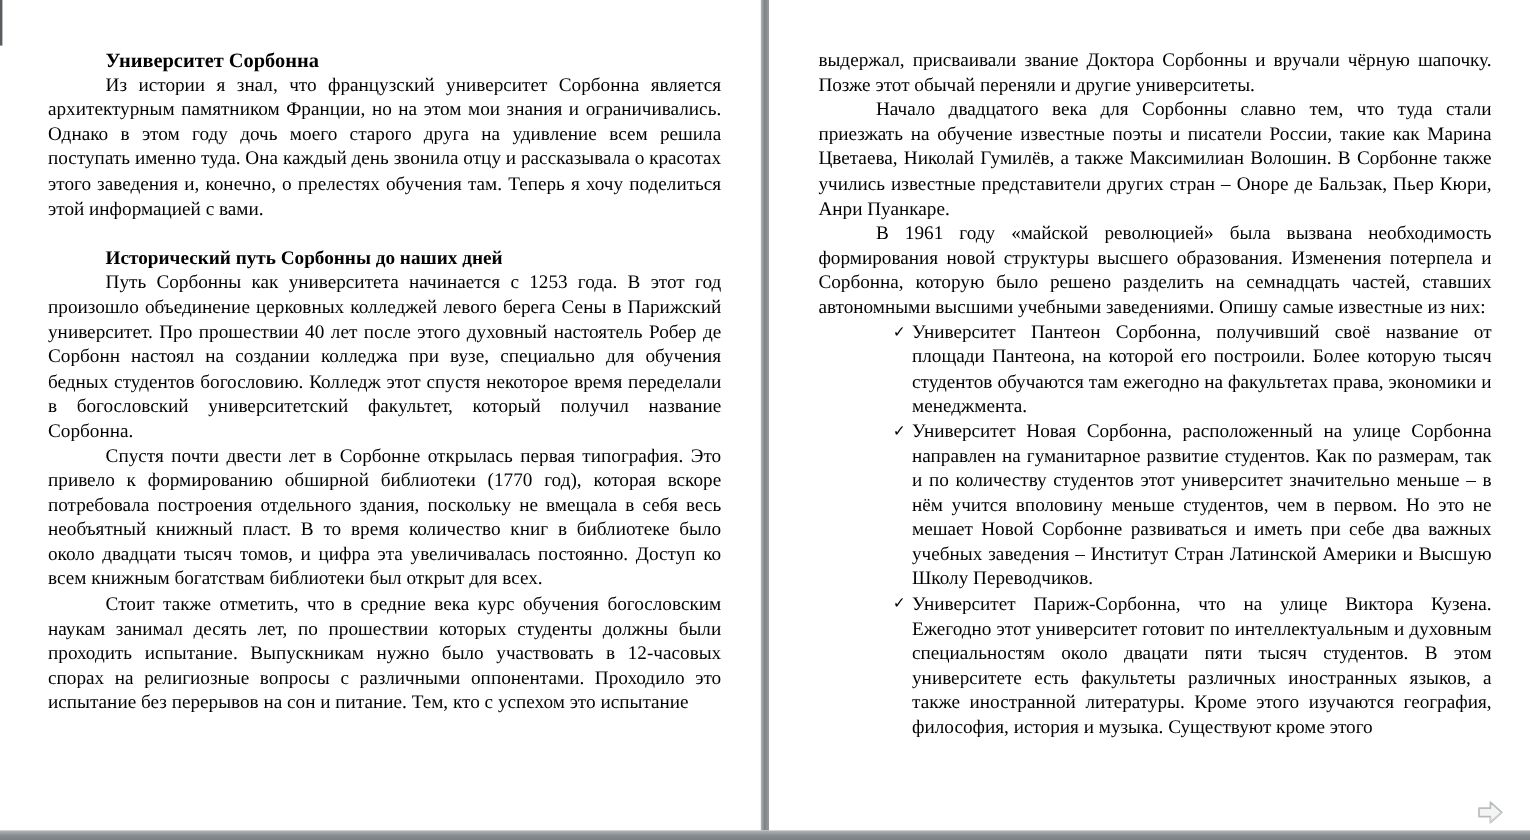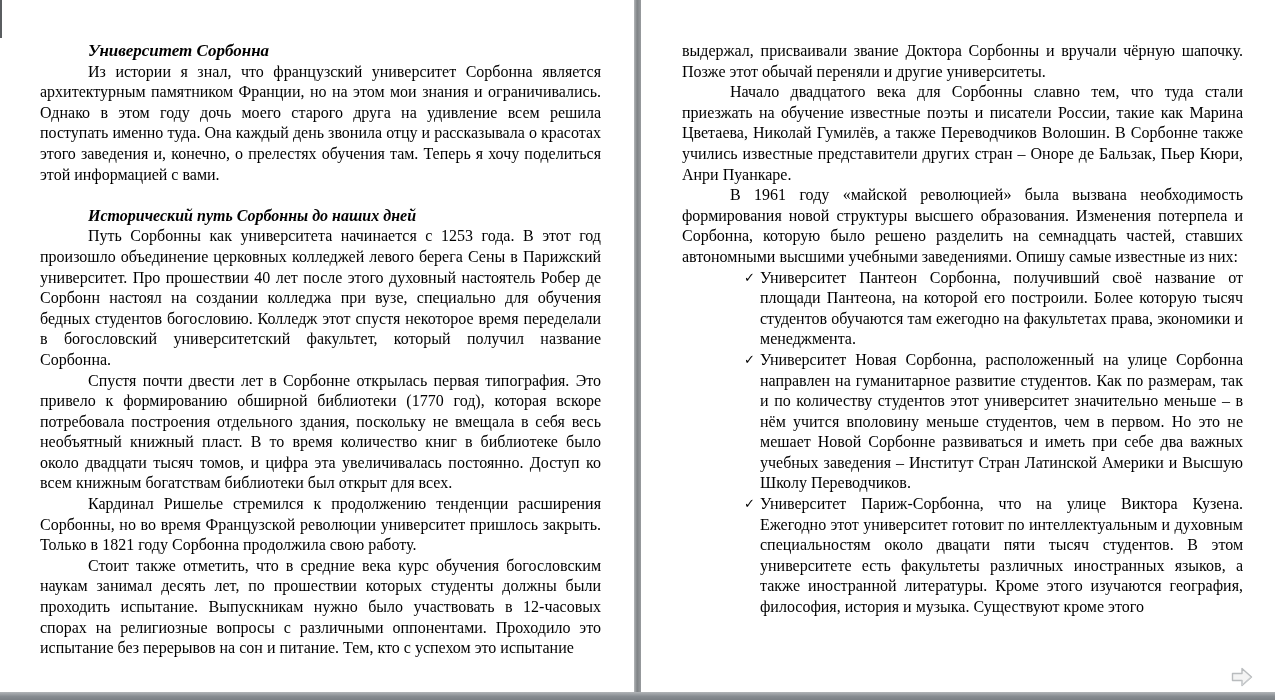--- a/index.html
+++ b/index.html
@@ -64,28 +64,26 @@
     width: 2px;
     height: 38px;
     background: #5a5d60;
   }
 
   h1, h2, p { margin: 0; padding: 0; }
   h1 {
     font-size: 17px;
     font-weight: bold;
     text-indent: 48px;
-    font-style: italic;
   }
   h2 {
     font-size: 16px;
     font-weight: bold;
     text-indent: 48px;
     margin-top: 20.6px;
-    font-style: italic;
   }
   p {
     text-align: justify;
   }
   p.indent { text-indent: 48px; }
 
   .list { margin-top: 0; }
   .list-item {
     position: relative;
     margin-left: 62px;
@@ -116,31 +114,30 @@
 
 <div class="spread">
 
   <section class="page page-left">
     <div class="text-col">
       <h1>Университет Сорбонна</h1>
       <p class="indent">Из истории я знал, что французский университет Сорбонна является архитектурным памятником Франции, но на этом мои знания и ограничивались. Однако в этом году дочь моего старого друга на удивление всем решила поступать именно туда. Она каждый день звонила отцу и рассказывала о красотах этого заведения и, конечно, о прелестях обучения там. Теперь я хочу поделиться этой информацией с вами.</p>
       <h2>Исторический путь Сорбонны до наших дней</h2>
       <p class="indent">Путь Сорбонны как университета начинается с 1253 года. В этот год произошло объединение церковных колледжей левого берега Сены в Парижский университет. Про прошествии 40 лет после этого духовный настоятель Робер де Сорбонн настоял на создании колледжа при вузе, специально для обучения бедных студентов богословию. Колледж этот спустя некоторое время переделали в богословский университетский факультет, который получил название Сорбонна.</p>
       <p class="indent">Спустя почти двести лет в Сорбонне открылась первая типография. Это привело к формированию обширной библиотеки (1770 год), которая вскоре потребовала построения отдельного здания, поскольку не вмещала в себя весь необъятный книжный пласт. В то время количество книг в библиотеке было около двадцати тысяч томов, и цифра эта увеличивалась постоянно. Доступ ко всем книжным богатствам библиотеки был открыт для всех.</p>
-      <p class="indent">Кардинал Ришелье стремился к продолжению тенденции расширения Сорбонны, но во время Французской революции университет пришлось закрыть. Только в 1821 году Сорбонна продолжила свою работу.</p>
       <p class="indent">Стоит также отметить, что в средние века курс обучения богословским наукам занимал десять лет, по прошествии которых студенты должны были проходить испытание. Выпускникам нужно было участвовать в 12-часовых спорах на религиозные вопросы с различными оппонентами. Проходило это испытание без перерывов на сон и питание. Тем, кто с успехом это испытание</p>
     </div>
   </section>
 
   <div class="divider"></div>
 
   <section class="page page-right">
     <div class="text-col">
       <p>выдержал, присваивали звание Доктора Сорбонны и вручали чёрную шапочку. Позже этот обычай переняли и другие университеты.</p>
-      <p class="indent">Начало двадцатого века для Сорбонны славно тем, что туда стали приезжать на обучение известные поэты и писатели России, такие как Марина Цветаева, Николай Гумилёв, а также Переводчиков Волошин. В Сорбонне также учились известные представители других стран – Оноре де Бальзак, Пьер Кюри, Анри Пуанкаре.</p>
+      <p class="indent">Начало двадцатого века для Сорбонны славно тем, что туда стали приезжать на обучение известные поэты и писатели России, такие как Марина Цветаева, Николай Гумилёв, а также Максимилиан Волошин. В Сорбонне также учились известные представители других стран – Оноре де Бальзак, Пьер Кюри, Анри Пуанкаре.</p>
       <p class="indent">В 1961 году «майской революцией» была вызвана необходимость формирования новой структуры высшего образования. Изменения потерпела и Сорбонна, которую было решено разделить на семнадцать частей, ставших автономными высшими учебными заведениями. Опишу самые известные из них:</p>
       <div class="list">
         <div class="list-item">
           <span class="check">✓</span>
           <span>Университет Пантеон Сорбонна, получивший своё название от площади Пантеона, на которой его построили. Более которую тысяч студентов обучаются там ежегодно на факультетах права, экономики и менеджмента.</span>
         </div>
         <div class="list-item">
           <span class="check">✓</span>
           <span>Университет Новая Сорбонна, расположенный на улице Сорбонна направлен на гуманитарное развитие студентов. Как по размерам, так и по количеству студентов этот университет значительно меньше – в нём учится вполовину меньше студентов, чем в первом. Но это не мешает Новой Сорбонне развиваться и иметь при себе два важных учебных заведения – Институт Стран Латинской Америки и Высшую Школу Переводчиков.</span>
         </div>

